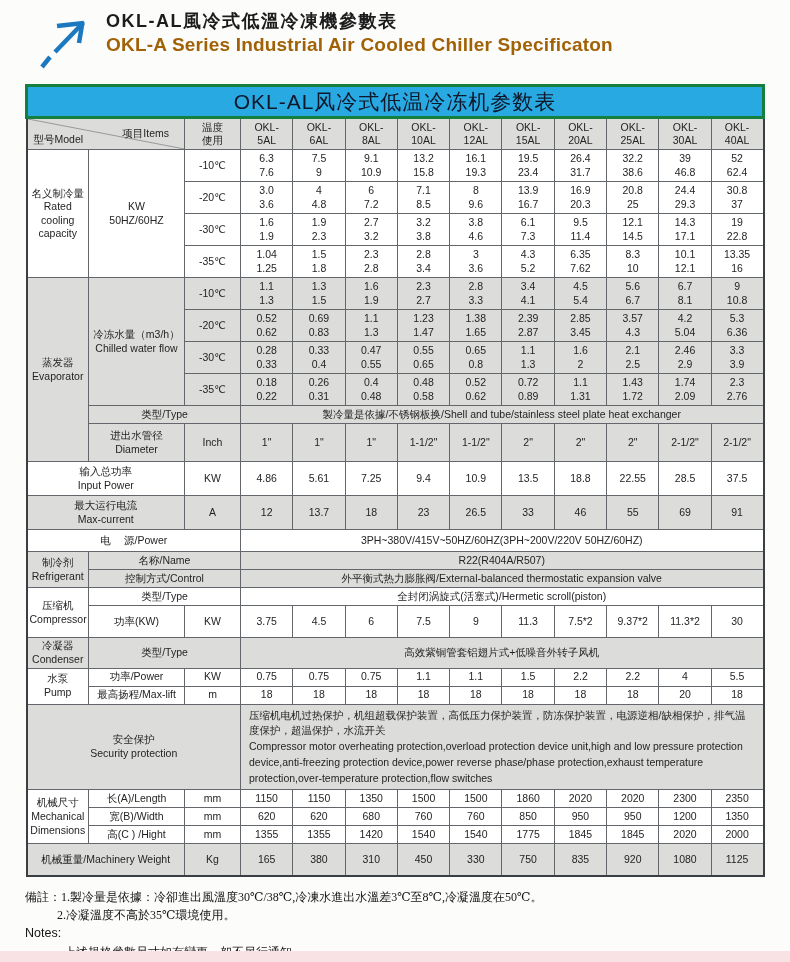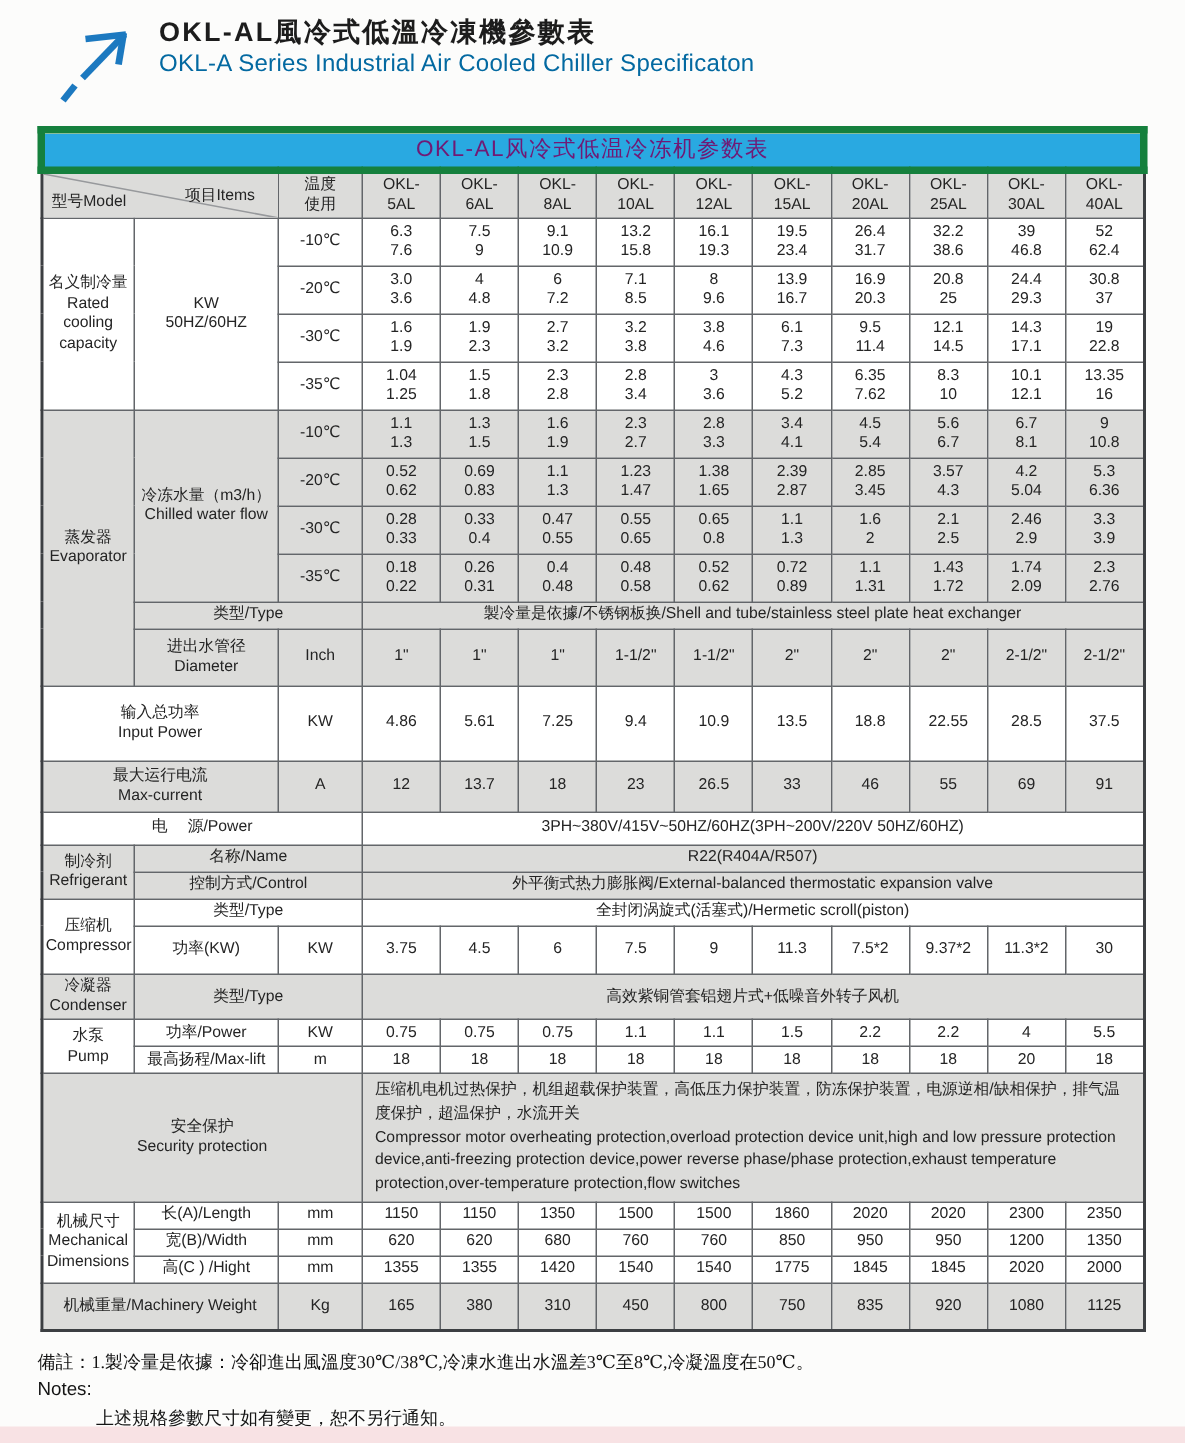--- a/index.html
+++ b/index.html
@@ -7,39 +7,39 @@
     width:790px;height:962px;overflow:hidden;position:relative;
     background:#fcfcfb;
     font-family:"Liberation Sans","DejaVu Sans",sans-serif;
     color:#2b2b2b;
   }
   
   .page-header{display:flex;align-items:flex-start;padding:10px 0 0 36px;height:72px;}
   .logo{width:58px;height:58px;flex:0 0 58px;margin-top:4px;}
   .titles{margin-left:12px;}
   .title-zh{font-size:18px;font-weight:700;letter-spacing:1.5px;color:#1c1c1c;line-height:1.25;}
-  .title-en{font-size:16px;font-weight:400;color:#0369a1;margin-top:1px;letter-spacing:.2px;}
+  .title-en{font-size:19px;font-weight:700;color:#a16207;margin-top:1px;letter-spacing:.2px;}
   
   table{
     border-collapse:collapse;table-layout:fixed;
     width:740px;margin:2px 25px 0 25px;
     border:2px solid #3c3f42;
   }
   td{
     border:1px solid #63666a;
     text-align:center;vertical-align:middle;
     font-size:10.5px;line-height:1.3;
     padding:1px 2px;color:#242424;
     overflow:hidden;
   }
   tr.g td{background:#dcdcda;}
   tr.w td{background:#ffffff;}
   tr.cap td{
-    background:#29a9e1;color:#701a75;
-    font-size:15px;letter-spacing:1px;border:5px solid #15803d;
+    background:#29a9e1;color:#0f172a;
+    font-size:21px;letter-spacing:1px;border:3px solid #15803d;
   }
   td.left{text-align:left;padding:3px 8px;line-height:1.5;}
   td.corner{position:relative;padding:0;margin-top:37px;}
   td.corner svg{position:absolute;left:0;top:0;width:100%;height:100%;}
   td.corner line{stroke:#97999c;stroke-width:1;vector-effect:non-scaling-stroke;}
   td.corner .cm{position:absolute;left:6px;bottom:3px;}
   td.corner .ci{position:absolute;right:15px;top:8px;}
   
   .notes{margin:11px 25px 0 25px;color:#141414;}
   .note-line{font-size:12px;line-height:1.5;}
@@ -226,21 +226,21 @@
         <td>1"</td>
         <td>1"</td>
         <td>1-1/2"</td>
         <td>1-1/2"</td>
         <td>2"</td>
         <td>2"</td>
         <td>2"</td>
         <td>2-1/2"</td>
         <td>2-1/2"</td>
       </tr>
-      <tr class="w" style="height: 50px;">
+      <tr class="w" style="height: 34px;">
         <td colspan="2">输入总功率<br>Input Power</td>
         <td>KW</td>
         <td>4.86</td>
         <td>5.61</td>
         <td>7.25</td>
         <td>9.4</td>
         <td>10.9</td>
         <td>13.5</td>
         <td>18.8</td>
         <td>22.55</td>
@@ -374,30 +374,31 @@
         <td>2020</td>
         <td>2000</td>
       </tr>
       <tr class="g" style="height: 32px;">
         <td colspan="2">机械重量/Machinery Weight</td>
         <td>Kg</td>
         <td>165</td>
         <td>380</td>
         <td>310</td>
         <td>450</td>
-        <td>800</td>
+        <td>330</td>
         <td>750</td>
         <td>835</td>
         <td>920</td>
         <td>1080</td>
         <td>1125</td>
       </tr>
     </tbody>
 </table>
 
 <div class="notes">
   <div class="note-line note-zh">備註：1.製冷量是依據：冷卻進出風溫度30℃/38℃,冷凍水進出水溫差3℃至8℃,冷凝溫度在50℃。</div>
+  <div class="note-line note-zh ind1">2.冷凝溫度不高於35℃環境使用。</div>
   <div class="note-line note-en">Notes:</div>
   <div class="note-line note-zh ind2">上述規格參數尺寸如有變更，恕不另行通知。</div>
   <div class="note-line note-en">1. Rated cooling capacity is based on: the cooling air inlet and outlet temperature 30 ℃ to 38 ℃, chilled water inlet and outlet temperature difference 3 ℃ to 8 ℃; cooling temperature 50 ℃.</div>
 </div>
 
 <div class="bottom-strip"></div>
 
 </body></html>

